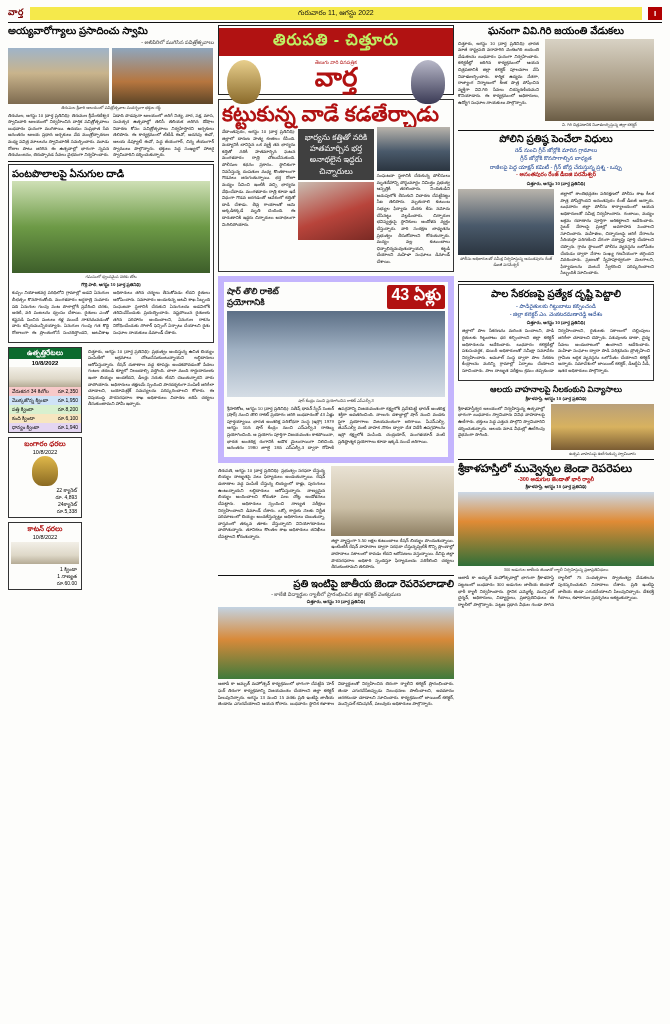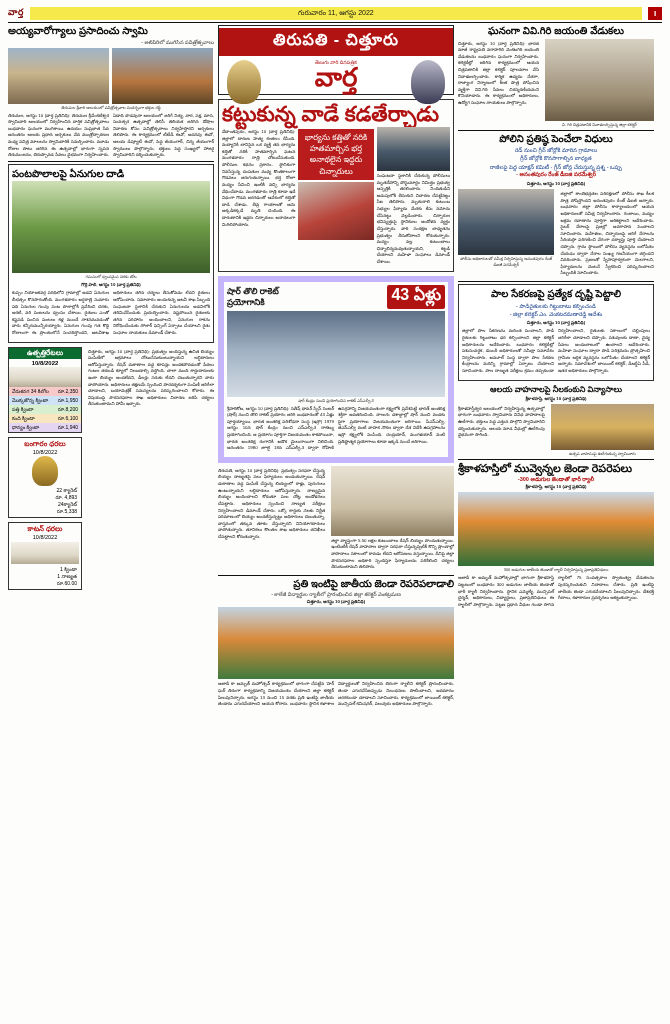--- a/index.html
+++ b/index.html
@@ -116,21 +116,21 @@
   .masthead {
     border: 1px solid #222;
     text-align: center;
     padding: 2px 0 4px 0;
     background: #fff;
     position: relative;
     margin-bottom: 4px;
   }
   .mast-top {
     background: #b11212;
-    color: #ffffff;
+    color: #bef264;
     font-size: 16px;
     font-weight: bold;
     padding: 3px 0;
     letter-spacing: 1px;
   }
   .mast-mid {
     font-size: 5px;
     color: #b11212;
     margin-top: 3px;
   }
@@ -154,21 +154,21 @@
   }
   .bigbanner h1 {
     font-size: 21px;
     margin: 0;
     text-align: left;
     color: #b11212;
     font-weight: bold;
     line-height: 1.05;
   }
   .blackbar {
-    background: #b91c1c;
+    background: #404040;
     color: #fff;
     font-size: 8px;
     text-align: center;
     padding: 3px 2px;
     line-height: 1.4;
     margin: 2px 0;
   }
 
   
   .rocketbox { border: 6px solid #c4b5fd; padding: 3px; }

